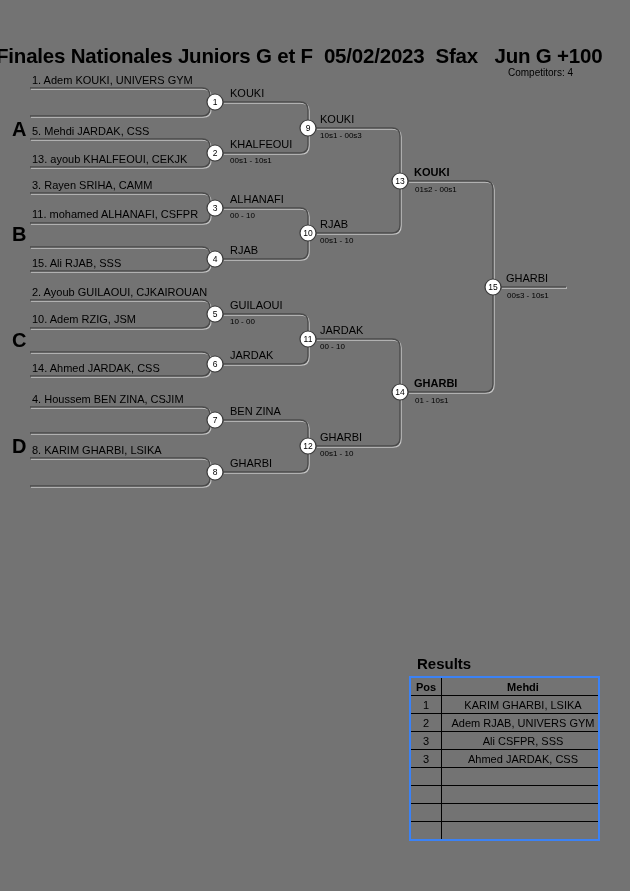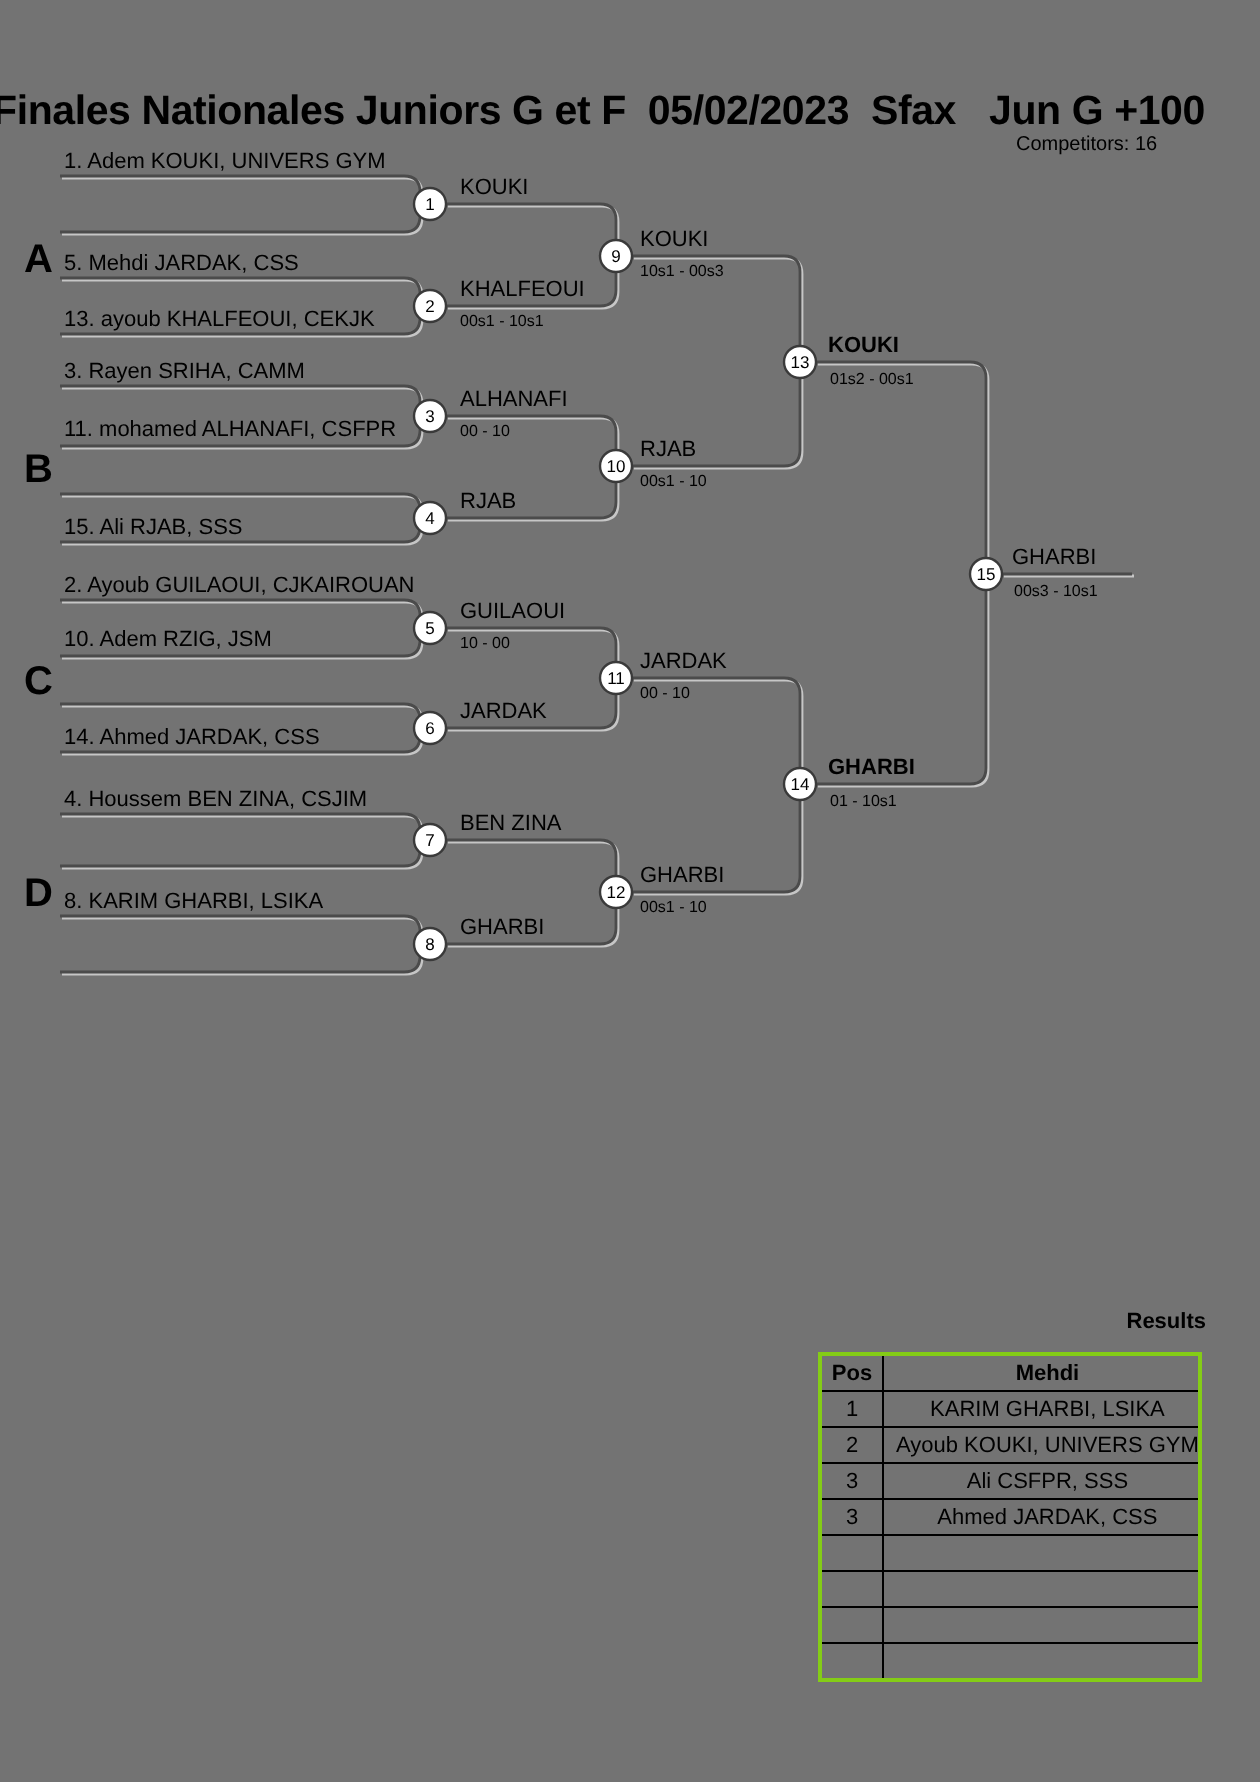--- a/index.html
+++ b/index.html
@@ -20,41 +20,41 @@
   .lines { filter:drop-shadow(1px 1.5px 0 #c6c6c6); }
   .nd { fill:#fff; stroke:#3a3a3a; stroke-width:1.2; }
   .num { font-size:8.5px; text-anchor:middle; fill:#000; }
   .en  { font-size:11px; fill:#000; }
   .wn  { font-size:11px; fill:#000; }
   .wnb { font-size:11px; font-weight:bold; fill:#000; }
   .sc  { font-size:8px; fill:#000; }
   .grp { font-size:20px; font-weight:bold; fill:#000; }
   #results-title {
     position:absolute; left:417px; top:655px; width:186px;
-    text-align:right; font-size:11px; font-weight:bold;
+    text-align:left; font-size:15px; font-weight:bold;
   }
   #results-table {
     position:absolute; left:409px; top:676px;
-    border-collapse:collapse; border:2px solid #84cc16;
+    border-collapse:collapse; border:2px solid #3b82f6;
     font-size:11px; table-layout:fixed;
   }
   #results-table th, #results-table td {
     border:1px solid #000; height:15px; padding:1px 0; overflow:hidden; white-space:nowrap;
   }
   #results-table th { font-weight:bold; text-align:center; }
   .col-pos { width:30px; text-align:center; }
   .col-name { width:150px; text-align:center; padding-left:6px !important; }
 </style>
 </head>
 <body>
 
 <div id="screen">
 
   <div id="title">Finales Nationales Juniors G et F  05/02/2023  Sfax   Jun G +100</div>
-  <div id="competitors">Competitors: 16</div>
+  <div id="competitors">Competitors: 4</div>
 
   <svg id="bracket" width="630" height="560" viewBox="0 0 630 560">
 
     <g class="lines">
       <path d="
         M30 88 H202 Q210 88 210 96 V102   M30 116 H202 Q210 116 210 108 V102
         M30 139 H202 Q210 139 210 147 V153  M30 167 H202 Q210 167 210 159 V153
         M30 193 H202 Q210 193 210 201 V208  M30 223 H202 Q210 223 210 215 V208
         M30 247 H202 Q210 247 210 255 V259  M30 271 H202 Q210 271 210 263 V259
         M30 300 H202 Q210 300 210 308 V314  M30 328 H202 Q210 328 210 320 V314
@@ -170,21 +170,21 @@
         <th class="col-name">Mehdi</th>
       </tr>
     </thead>
     <tbody>
       <tr>
         <td class="col-pos">1</td>
         <td class="col-name">KARIM GHARBI, LSIKA</td>
       </tr>
       <tr>
         <td class="col-pos">2</td>
-        <td class="col-name">Ayoub KOUKI, UNIVERS GYM</td>
+        <td class="col-name">Adem RJAB, UNIVERS GYM</td>
       </tr>
       <tr>
         <td class="col-pos">3</td>
         <td class="col-name">Ali CSFPR, SSS</td>
       </tr>
       <tr>
         <td class="col-pos">3</td>
         <td class="col-name">Ahmed JARDAK, CSS</td>
       </tr>
       <tr>

